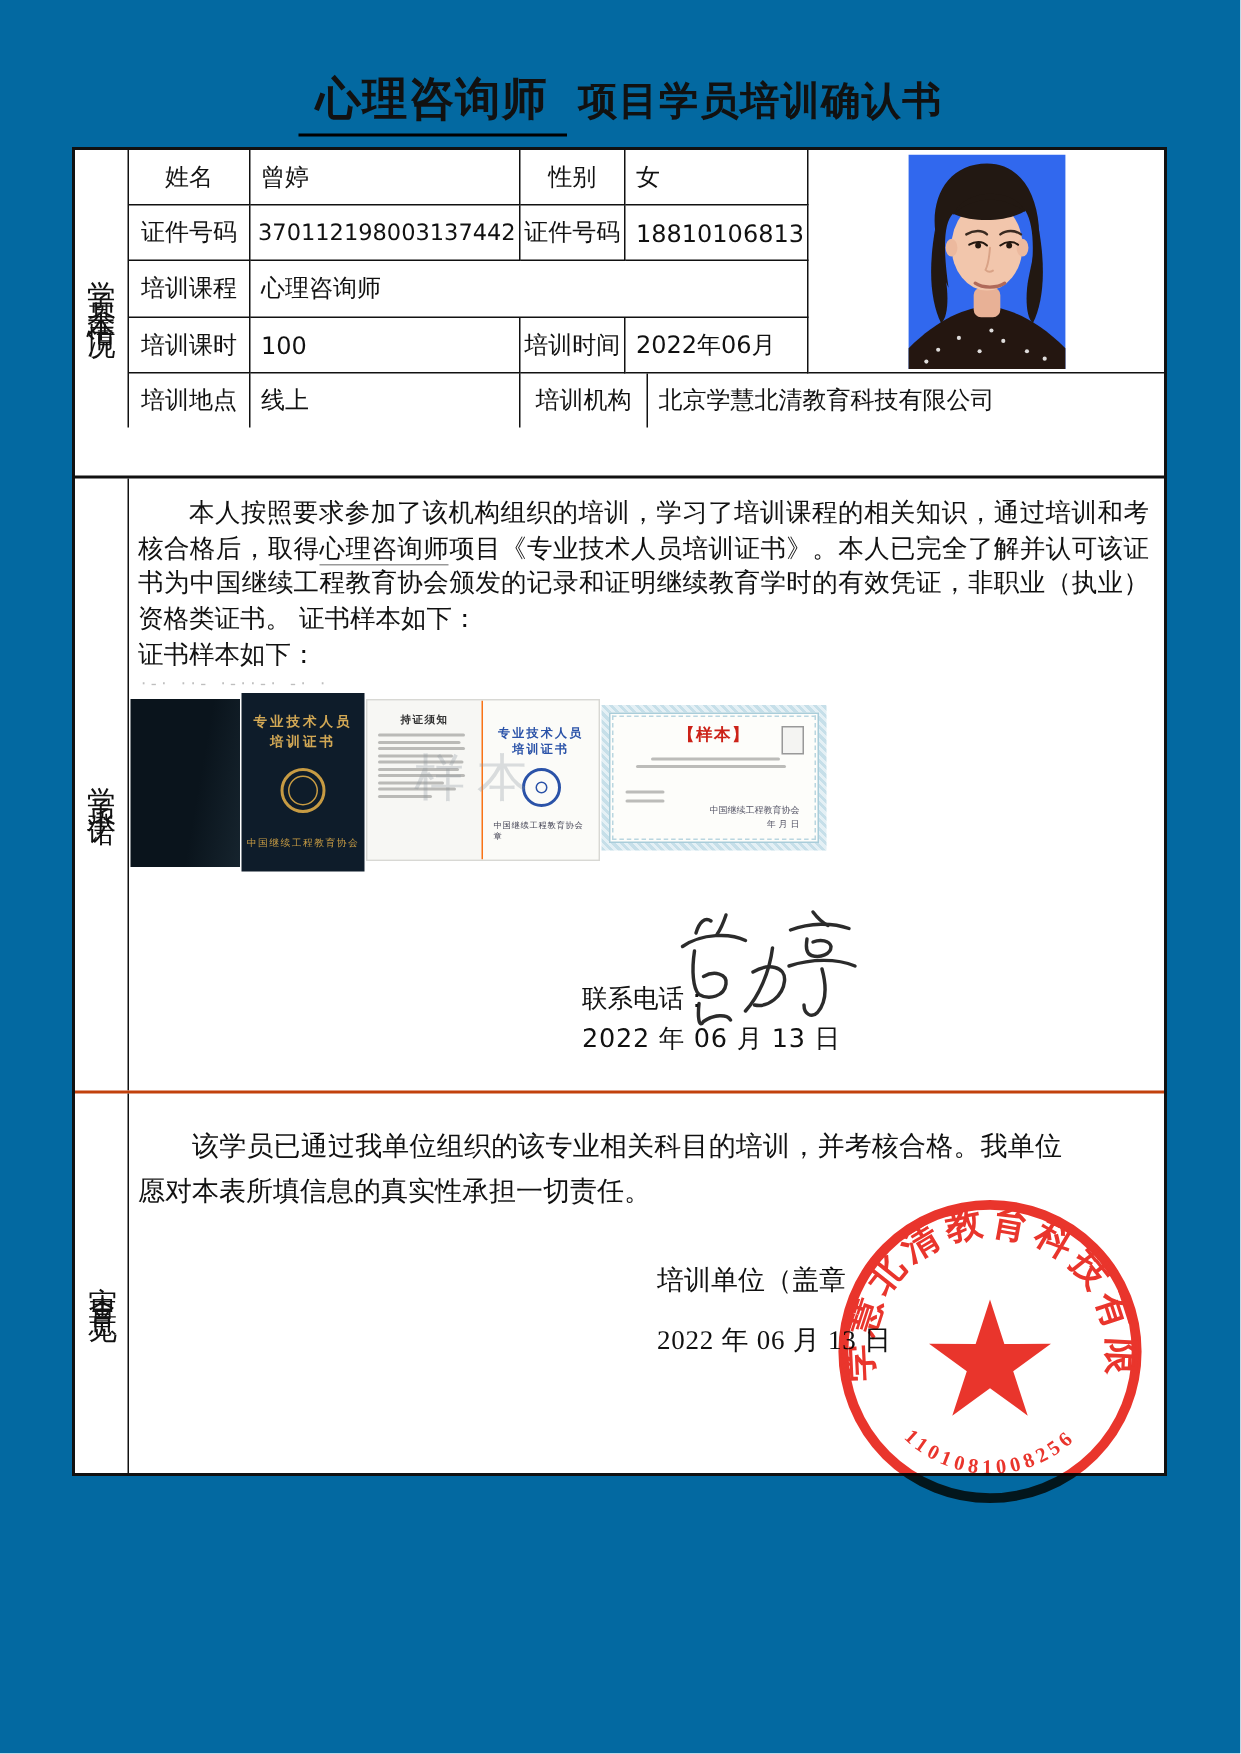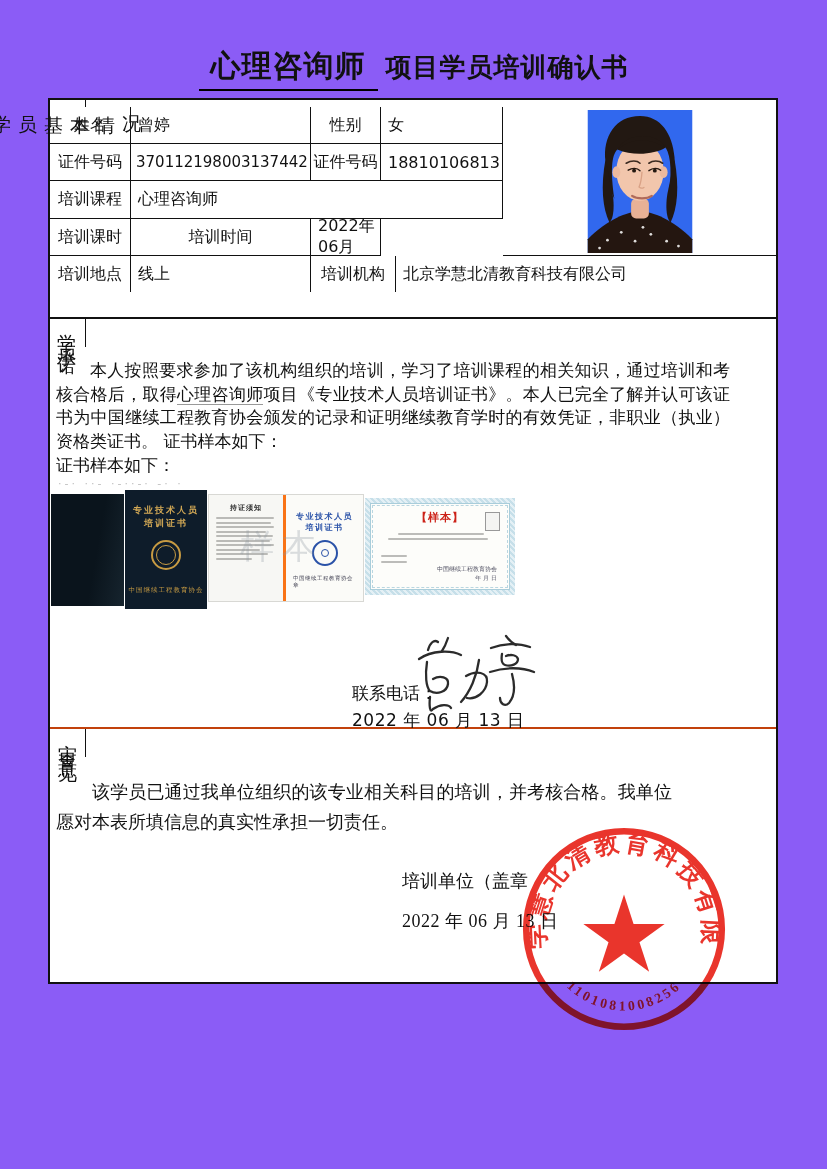--- a/index.html
+++ b/index.html
@@ -1,27 +1,27 @@
 <!DOCTYPE html>
 <html><head>
 <meta charset="utf-8">
 <style>
   * { box-sizing: border-box; margin: 0; padding: 0; }
   html,body { background:#fff; }
   body { font-family:"DejaVu Sans","Liberation Sans",sans-serif; color:#111; }
-  .page { position:relative; width:827px; height:1169px; background:#8b5cf6; overflow:hidden; }
+  .page { position:relative; width:827px; height:1169px; background:#0369a1; overflow:hidden; }
 
   
   .title-wrap { padding-top:46px; text-align:center; white-space:nowrap; }
   .title-program { display:inline-block; font-size:30px; font-weight:bold; border-bottom:2.5px solid #000; padding:0 12px 2px 12px; letter-spacing:1px; }
   .title-suffix { font-size:26px; font-weight:600; margin-left:8px; letter-spacing:1px; }
 
   
   .form { position:absolute; left:48px; top:98px; width:730px; height:886px; border:2px solid #111; display:flex; flex-direction:column; background:#fff; }
-  .section { display:flex; flex-direction:column; }
+  .section { display:flex; flex-direction:row; }
   .sec-basic { height:185px; }
   .sec-commit { height:410px; border-top:2px solid #111;margin-top:32px; }
   .sec-review { flex:1; border-top:2px solid #c2410c;font-family:Liberation Serif, serif; }
   .vlabel { width:36px; border-right:1.5px solid #111; display:flex; align-items:center; justify-content:center; writing-mode:vertical-lr; text-orientation:upright; font-size:19px; letter-spacing:7px; font-weight:500; }
   .content { flex:1; position:relative; }
 
   
   .grid { display:grid; grid-template-columns:81px 180px 70px 122px 1fr; grid-template-rows:37px 37px 38px 37px; }
   .c { border-right:1.5px solid #111; border-bottom:1.5px solid #111; display:flex; align-items:center; font-size:16px; overflow:hidden; }
   .c.lab { justify-content:center; text-align:center; padding:0 2px; }
@@ -42,21 +42,21 @@
   
   .cert { position:absolute; overflow:hidden; }
   .cert1 { left:1px; top:147px; width:73px; height:112px; background:linear-gradient(100deg,#0a141c 60%,#16242e 100%); }
   .cert2 { left:75px; top:143px; width:82px; height:119px; background:#0e1c2a; display:flex; flex-direction:column; align-items:center; }
   .cover-title { margin-top:14px; color:#d2a855; font-size:9px; font-weight:bold; letter-spacing:2px; text-align:center; line-height:13px; }
   .cover-seal { margin-top:10px; width:30px; height:30px; border:2px solid #c79b43; border-radius:50%; display:flex; align-items:center; justify-content:center; }
   .cover-seal-inner { width:20px; height:20px; border:1px solid #c79b43; border-radius:50%; }
   .cover-org { margin-top:16px; color:#c79b43; font-size:6.5px; letter-spacing:1px; }
   .cert3 { left:158px; top:147px; width:156px; height:108px; background:#f5f5f2; border:1px solid #d8d8d4; display:flex; }
   .page-l, .page-r { width:50%; height:100%; padding:8px 7px; position:relative; }
-  .page-l { border-right:3px solid #f97316; background:#f7f7f4; }
+  .page-l { border-right:1px solid #f97316; background:#f7f7f4; }
   .page-r { background:#fbfbf8; display:flex; flex-direction:column; align-items:center; }
   .notice-title { font-size:7px; font-weight:bold; text-align:center; color:#333; margin-bottom:4px; letter-spacing:1px; }
   .tline { height:2px; background:#9a9a97; opacity:.65; margin:2.5px 0; border-radius:1px; }
   .inner-title { margin-top:8px; color:#2a52a8; font-size:8px; font-weight:bold; letter-spacing:1.5px; text-align:center; line-height:11px; }
   .inner-seal { margin-top:7px; width:26px; height:26px; border:2px solid #2a52a8; border-radius:50%; display:flex; align-items:center; justify-content:center; }
   .inner-seal-core { width:8px; height:8px; border:1px solid #2a52a8; border-radius:50%; }
   .inner-footer { margin-top:9px; font-size:5.5px; color:#445; letter-spacing:.5px; }
   .watermark { position:absolute; left:190px; top:177px; font-size:34px; color:rgba(140,150,160,.30); letter-spacing:8px; pointer-events:none;font-family:Liberation Serif, serif; }
   .cert4 { left:315px; top:151px; width:150px; height:97px; background:repeating-linear-gradient(45deg,#c6dfe9 0 2px,#e4f0f5 2px 4px); padding:5px; }
   .cert4-inner { width:100%; height:100%; background:#fdfdfa; border:1px solid #a9cdda; outline:1px dashed #b9d6e0; outline-offset:-3px; position:relative; padding:6px 7px; }
@@ -132,20 +132,21 @@
 
           <div class="c lab">证件号码</div>
           <div class="c val num">370112198003137442</div>
           <div class="c lab">证件号码</div>
           <div class="c val">18810106813</div>
 
           <div class="c lab">培训课程</div>
           <div class="c val span3">心理咨询师</div>
 
           <div class="c lab">培训课时</div>
+          <div class="c val">100</div>
           <div class="c lab">培训时间</div>
           <div class="c val">2022年06月</div>
         </div>
         <div class="row5">
           <div class="c lab r5-lab1">培训地点</div>
           <div class="c val r5-val1">线上</div>
           <div class="c lab r5-lab2">培训机构</div>
           <div class="c val r5-val2">北京学慧北清教育科技有限公司</div>
         </div>
       </div>

